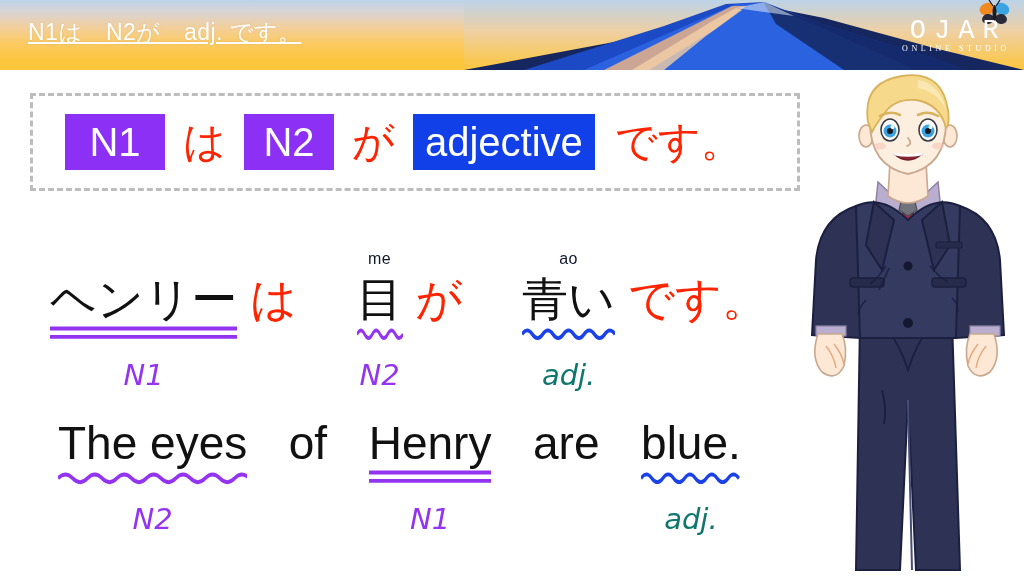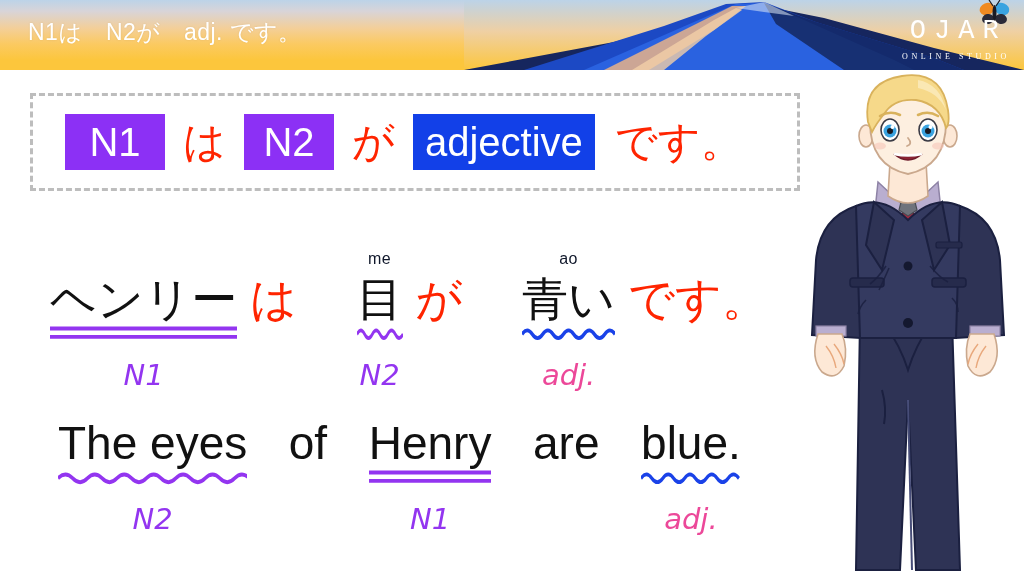--- a/index.html
+++ b/index.html
@@ -22,39 +22,40 @@
     position:absolute;right:0;bottom:0;width:560px;height:70px;
   }
   .header-title{
     position:absolute;left:28px;top:17px;
     color:#ffffff;
     font-size:23px;
     letter-spacing:.5px;
     white-space:pre;
     font-weight:400;
     text-shadow:0 0 2px rgba(120,90,20,.15);
+    text-decoration:underline;
   }
   .logo{
     position:absolute;right:14px;top:18px;
     text-align:center;
     line-height:1;
   }
   .logo-main{
     color:#ffffff;
     font-family:Liberation Mono, monospace;
     font-size:27px;letter-spacing:8px;
     text-indent:8px;
     display:block;
   }
   .logo-sub{
     color:#ffffff;
     font-family:"Liberation Serif","DejaVu Serif",serif;
     font-size:8px;letter-spacing:3.6px;
     text-indent:3.6px;
-    display:block;margin-top:8px;
+    display:block;margin-top:0;
   }
   .butterfly{position:absolute;right:12px;top:0px;width:34px;height:28px;}
 
   
   .formula-box{
     position:absolute;left:30px;top:93px;width:770px;height:98px;
     border:3px dashed #bdbdbd;
     box-sizing:border-box;
     display:flex;align-items:center;
     padding-left:32px;
@@ -114,21 +115,21 @@
   }
   .lbl{
     position:absolute;left:50%;transform:translateX(-50%);
     bottom:-68px;
     font-size:29px;
     font-style:italic;
     font-family:"DejaVu Sans",sans-serif;
     white-space:nowrap;
   }
   .lbl-purple{color:#9335f0;}
-  .lbl-blue{color:#ec4899;}
+  .lbl-blue{color:#0f766e;}
   .gap{display:inline-block;width:34px;}
   .gap-s{display:inline-block;width:16px;}
 
   
   .character{position:absolute;right:2px;top:70px;width:232px;height:510px;}
 </style>
 </head>
 <body>
 
 <div class="slide">

